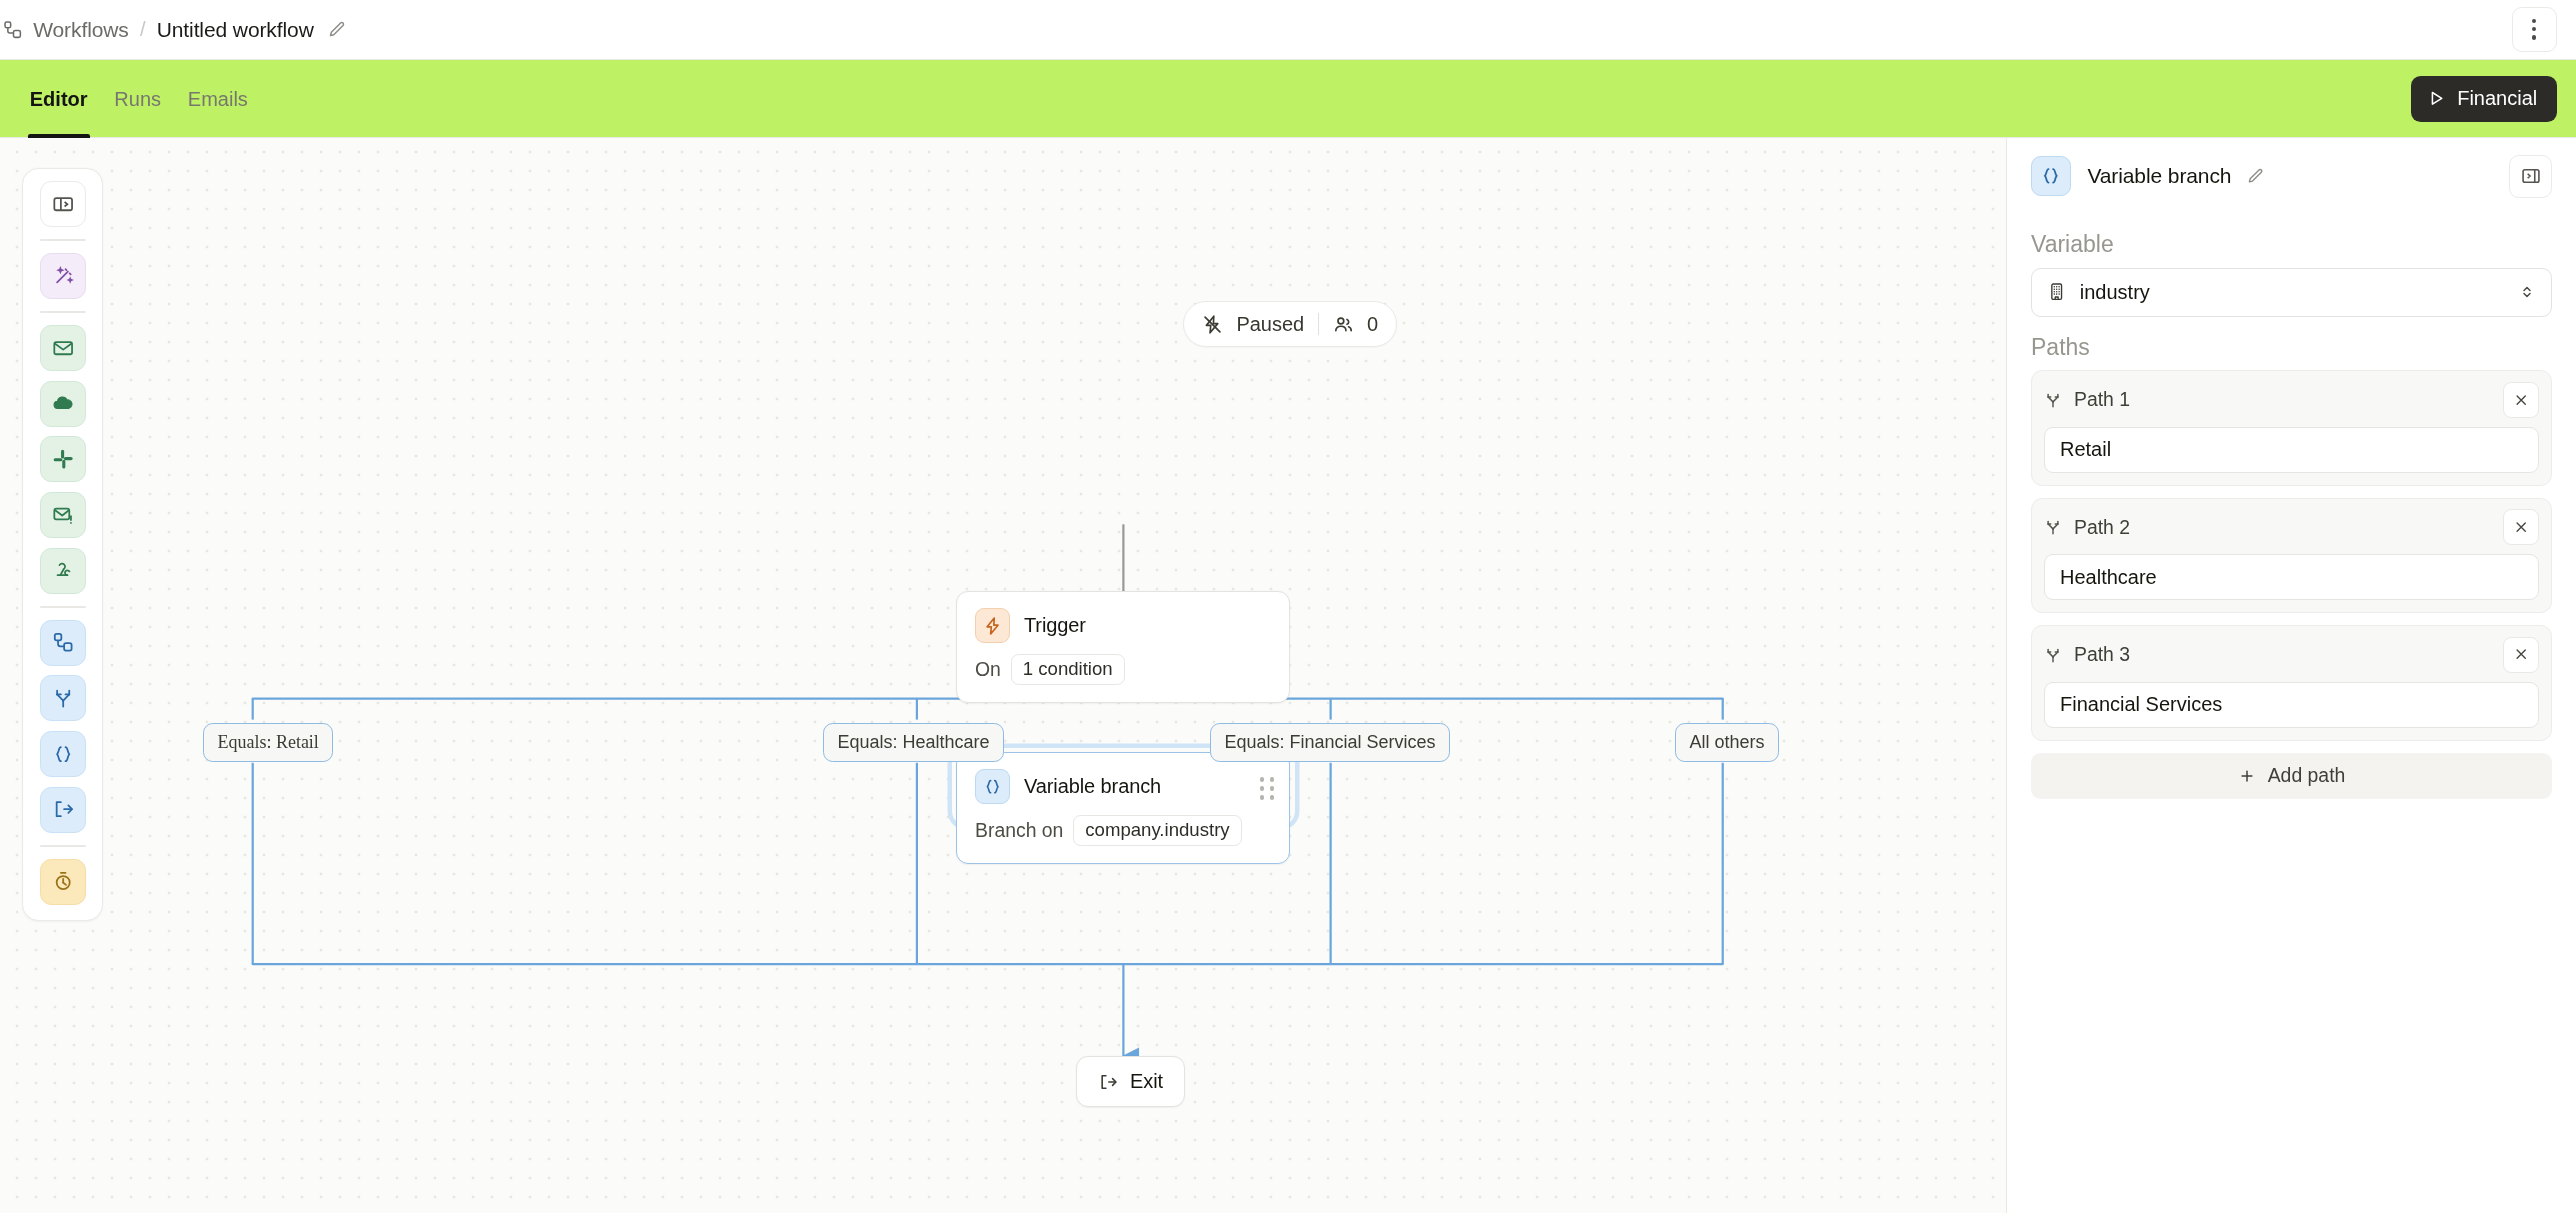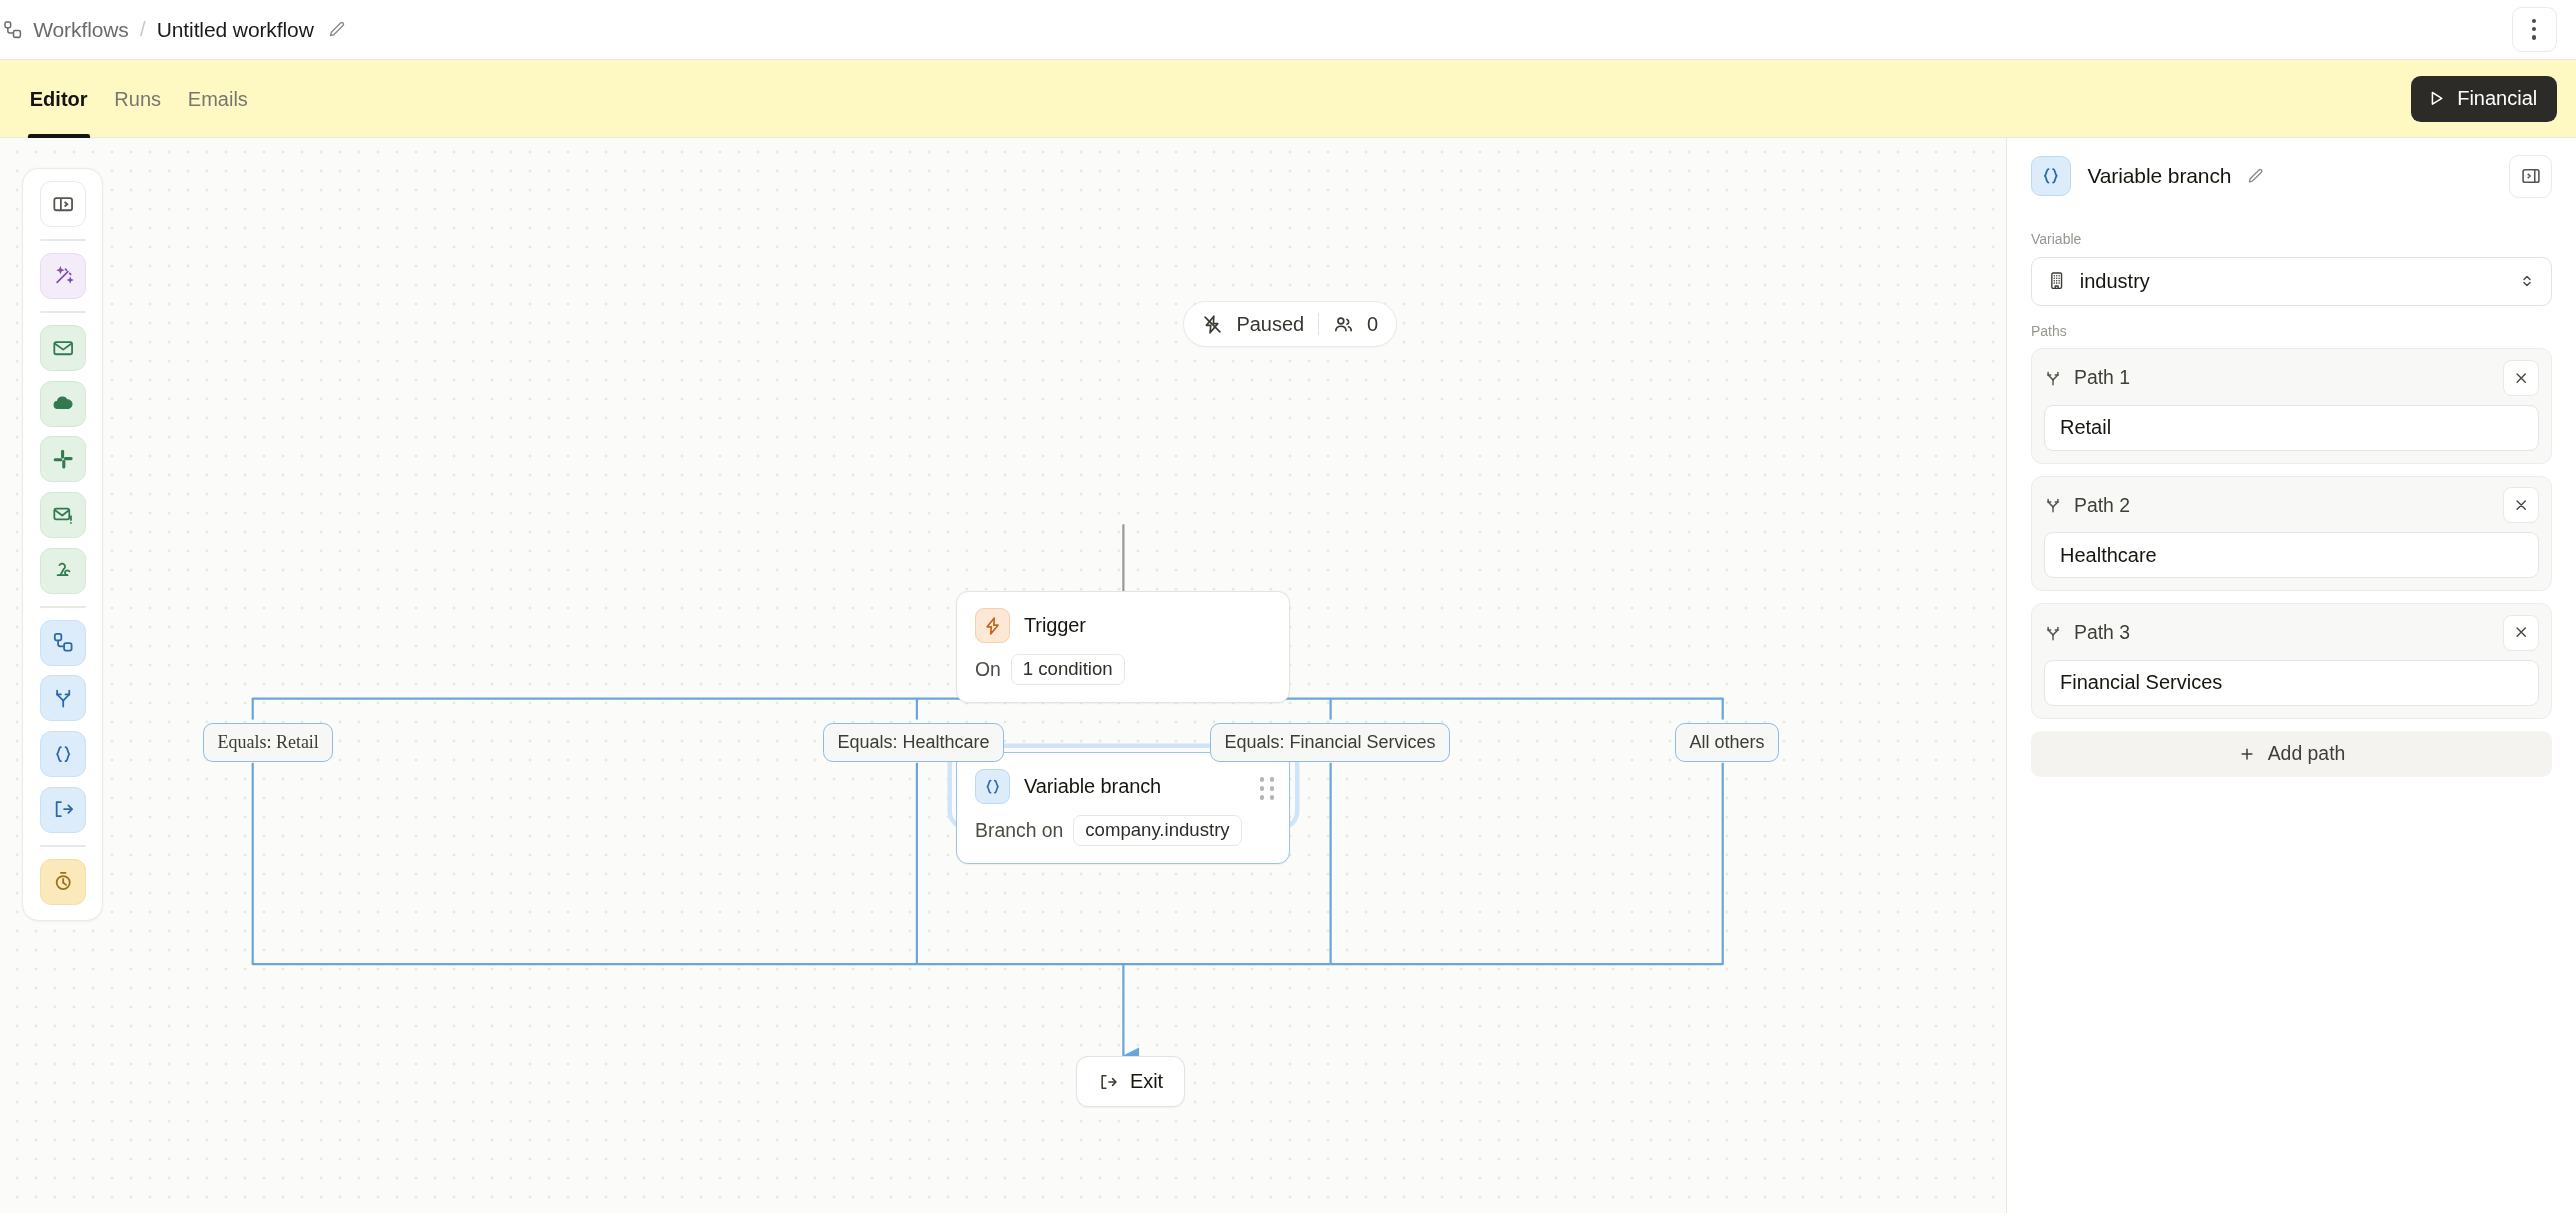--- a/index.html
+++ b/index.html
@@ -31,21 +31,21 @@
     position: absolute; right: 19.4px; top: 6.7px;
     width: 45px; height: 45px; border: 1.5px solid #eceae7; border-radius: 9.7px;
     background: #fff; display: flex; align-items: center; justify-content: center;
     flex-direction: column; gap: 3.7px; cursor: pointer;
   }
   .kebab-btn i { width: 4.5px; height: 4.5px; background: #4b4b48; border-radius: 50%; display:block; }
 
   
   .tabbar {
     position: absolute; left: 0; top: 60px; width: 2576px; height: 78px;
-    background: #fef9c3; border-bottom: 1.5px solid #e9e8e5;
+    background: #bef264; border-bottom: 1.5px solid #e9e8e5;
   }
   .tabs { position: absolute; left: 16.4px; top: 0; height: 78px; display: flex; align-items: center; gap: 0; }
   .tab {
     position: relative; height: 78px; display: flex; align-items: center;
     padding: 0 13.4px; font-size: 20px; color: #77776f; cursor: pointer;
   }
   .tab.active { color: #141413; font-weight: 700; }
   .tab.active::after {
     content: ""; position: absolute; left: 11.2px; right: 11.2px; bottom: 0;
     height: 3.7px; background: #141413; border-radius: 2.2px 2.2px 0 0;
@@ -159,21 +159,21 @@
     background: #dcecfa; border: 1.5px solid #bcd9f2;
     display: flex; align-items: center; justify-content: center;
   }
   .rp-title { font-size: 21px; color: #16160f; margin-left: 16.4px; letter-spacing: -0.1px; }
   .rp-pencil { width: 27px; height: 27px; margin-left: 10.4px; display:flex; align-items:center; justify-content:center; cursor:pointer; }
   .rp-collapse {
     margin-left: auto; width: 43px; height: 43px;
     border: 1.5px solid #ebeae6; border-radius: 9.7px; background: #fff;
     display: flex; align-items: center; justify-content: center; cursor: pointer;
   }
-  .rp-section-label { font-size: 14px; color: #97968f; margin: 17px 0 9.7px 0; }
+  .rp-section-label { font-size: 23px; color: #97968f; margin: 17px 0 9.7px 0; }
   .rp-select {
     height: 49px; border: 1.5px solid #e4e2de; border-radius: 9.7px; background: #fff;
     display: flex; align-items: center; padding: 0 15px; gap: 13.4px; cursor: pointer;
   }
   .rp-select .val { font-size: 20px; color: #16160f; }
   .rp-select .caret { margin-left: auto; }
   .path-card {
     background: #f8f8f6; border: 1.5px solid #edece8; border-radius: 11.2px;
     padding: 10.4px 12px 12px 12px; margin-bottom: 12px;
   }

